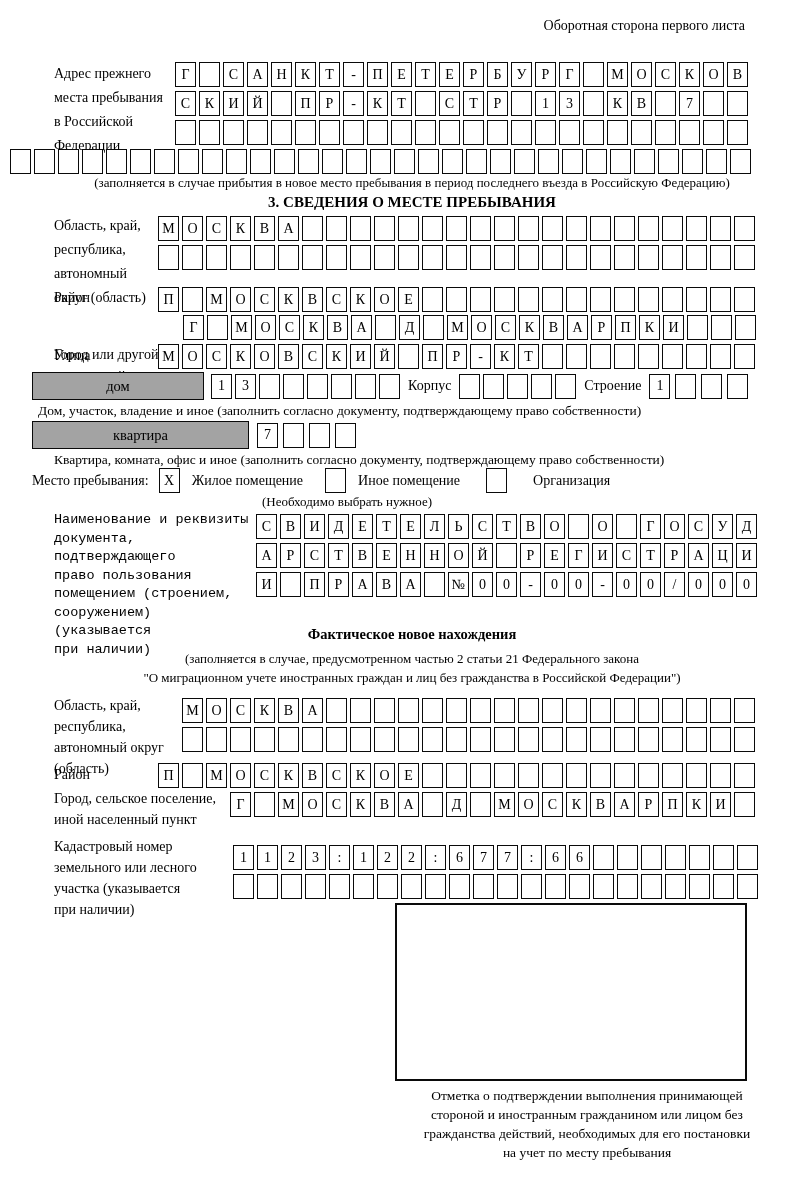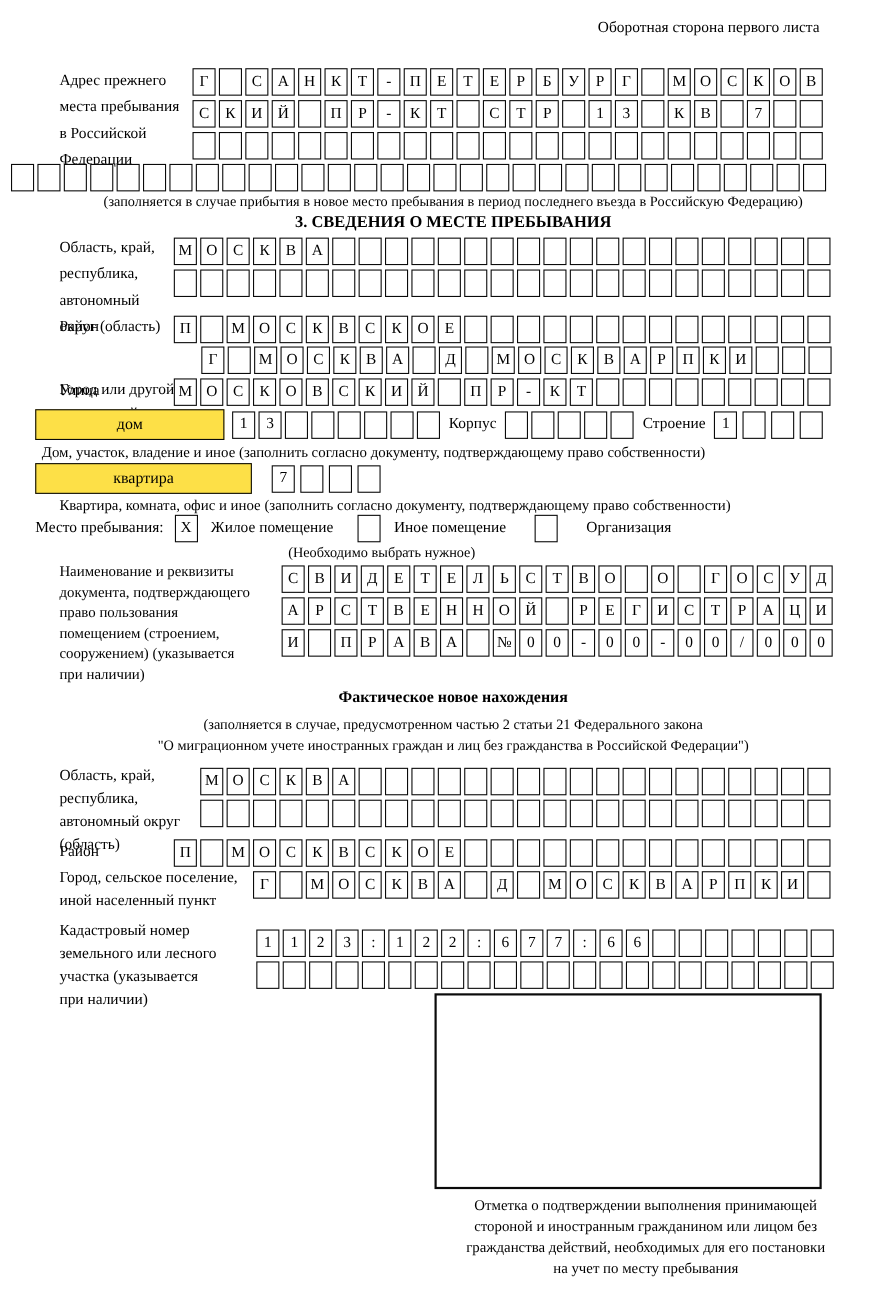--- a/index.html
+++ b/index.html
@@ -17,21 +17,21 @@
   .center{text-align:center;width:800px;left:0;}
   .h-main{font-size:15px;font-weight:bold;}
   .boxrow{position:absolute;display:flex;gap:3px;}
   .boxrow.gap5{gap:5px;}
   .cb{
     flex:none;width:21px;height:25px;border:1.6px solid #0a0a0a;
     display:flex;align-items:center;justify-content:center;
     font-size:14px;line-height:1;background:#fff;
   }
   .widebox{
-    flex:none;height:28px;border:1.6px solid #0a0a0a;background:#fde047;
+    flex:none;height:28px;border:1.6px solid #0a0a0a;background:#a3a3a3;
     display:flex;align-items:center;justify-content:center;font-size:14.5px;font-family:Liberation Serif, serif;
   }
   .inlinerow{position:absolute;display:flex;align-items:center;}
   .checkbox{
     flex:none;width:21px;height:25px;border:1.6px solid #0a0a0a;background:#fff;
     display:flex;align-items:center;justify-content:center;font-size:14px;
   }
   .stamp-box{position:absolute;border:2px solid #0a0a0a;background:#fff;}
   .txt{font-size:14px;}
 </style>
@@ -331,42 +331,42 @@
     <div class="boxrow gap5" style="position:static;">
         <span class="cb">1</span>
         <span class="cb"></span>
         <span class="cb"></span>
         <span class="cb"></span>
       </div>
   </div>
   <div class="abs" style="top:403px;left:14px;font-size:13.5px;">Дом, участок, владение и иное (заполнить согласно документу, подтверждающему право собственности)</div>
 
   <div class="inlinerow" style="top:421px;left:32px;">
-    <div class="widebox" style="width:197px;margin-right:18px;">квартира</div>
+    <div class="widebox" style="width:217px;margin-right:8px;">квартира</div>
     <div class="boxrow gap5" style="position:static;">
         <span class="cb">7</span>
         <span class="cb"></span>
         <span class="cb"></span>
         <span class="cb"></span>
       </div>
   </div>
   <div class="abs" style="top:452px;left:30px;font-size:13.5px;">Квартира, комната, офис и иное (заполнить согласно документу, подтверждающему право собственности)</div>
 
   <div class="inlinerow" style="top:468px;left:32px;">
     <div class="txt" style="margin-right:10px;">Место пребывания:</div>
     <div class="checkbox">X</div>
     <div class="txt" style="margin:0 22px 0 12px;">Жилое помещение</div>
     <div class="checkbox"></div>
     <div class="txt" style="margin:0 26px 0 12px;">Иное помещение</div>
     <div class="checkbox"></div>
     <div class="txt" style="margin-left:26px;">Организация</div>
   </div>
   <div class="abs note" style="top:494px;left:135px;width:400px;text-align:center;">(Необходимо выбрать нужное)</div>
 
-  <div class="abs lbl-tight" style="top:511px;left:30px;width:225px;">Наименование и реквизиты
+  <div class="abs lbl-tight" style="top:511px;left:30px;width:225px;font-family:Liberation Mono, monospace;">Наименование и реквизиты
 документа, подтверждающего
 право пользования
 помещением (строением,
 сооружением) (указывается
 при наличии)</div>
   <div class="boxrow" style="top:514px;left:256px;">
       <span class="cb">С</span>
       <span class="cb">В</span>
       <span class="cb">И</span>
       <span class="cb">Д</span>

